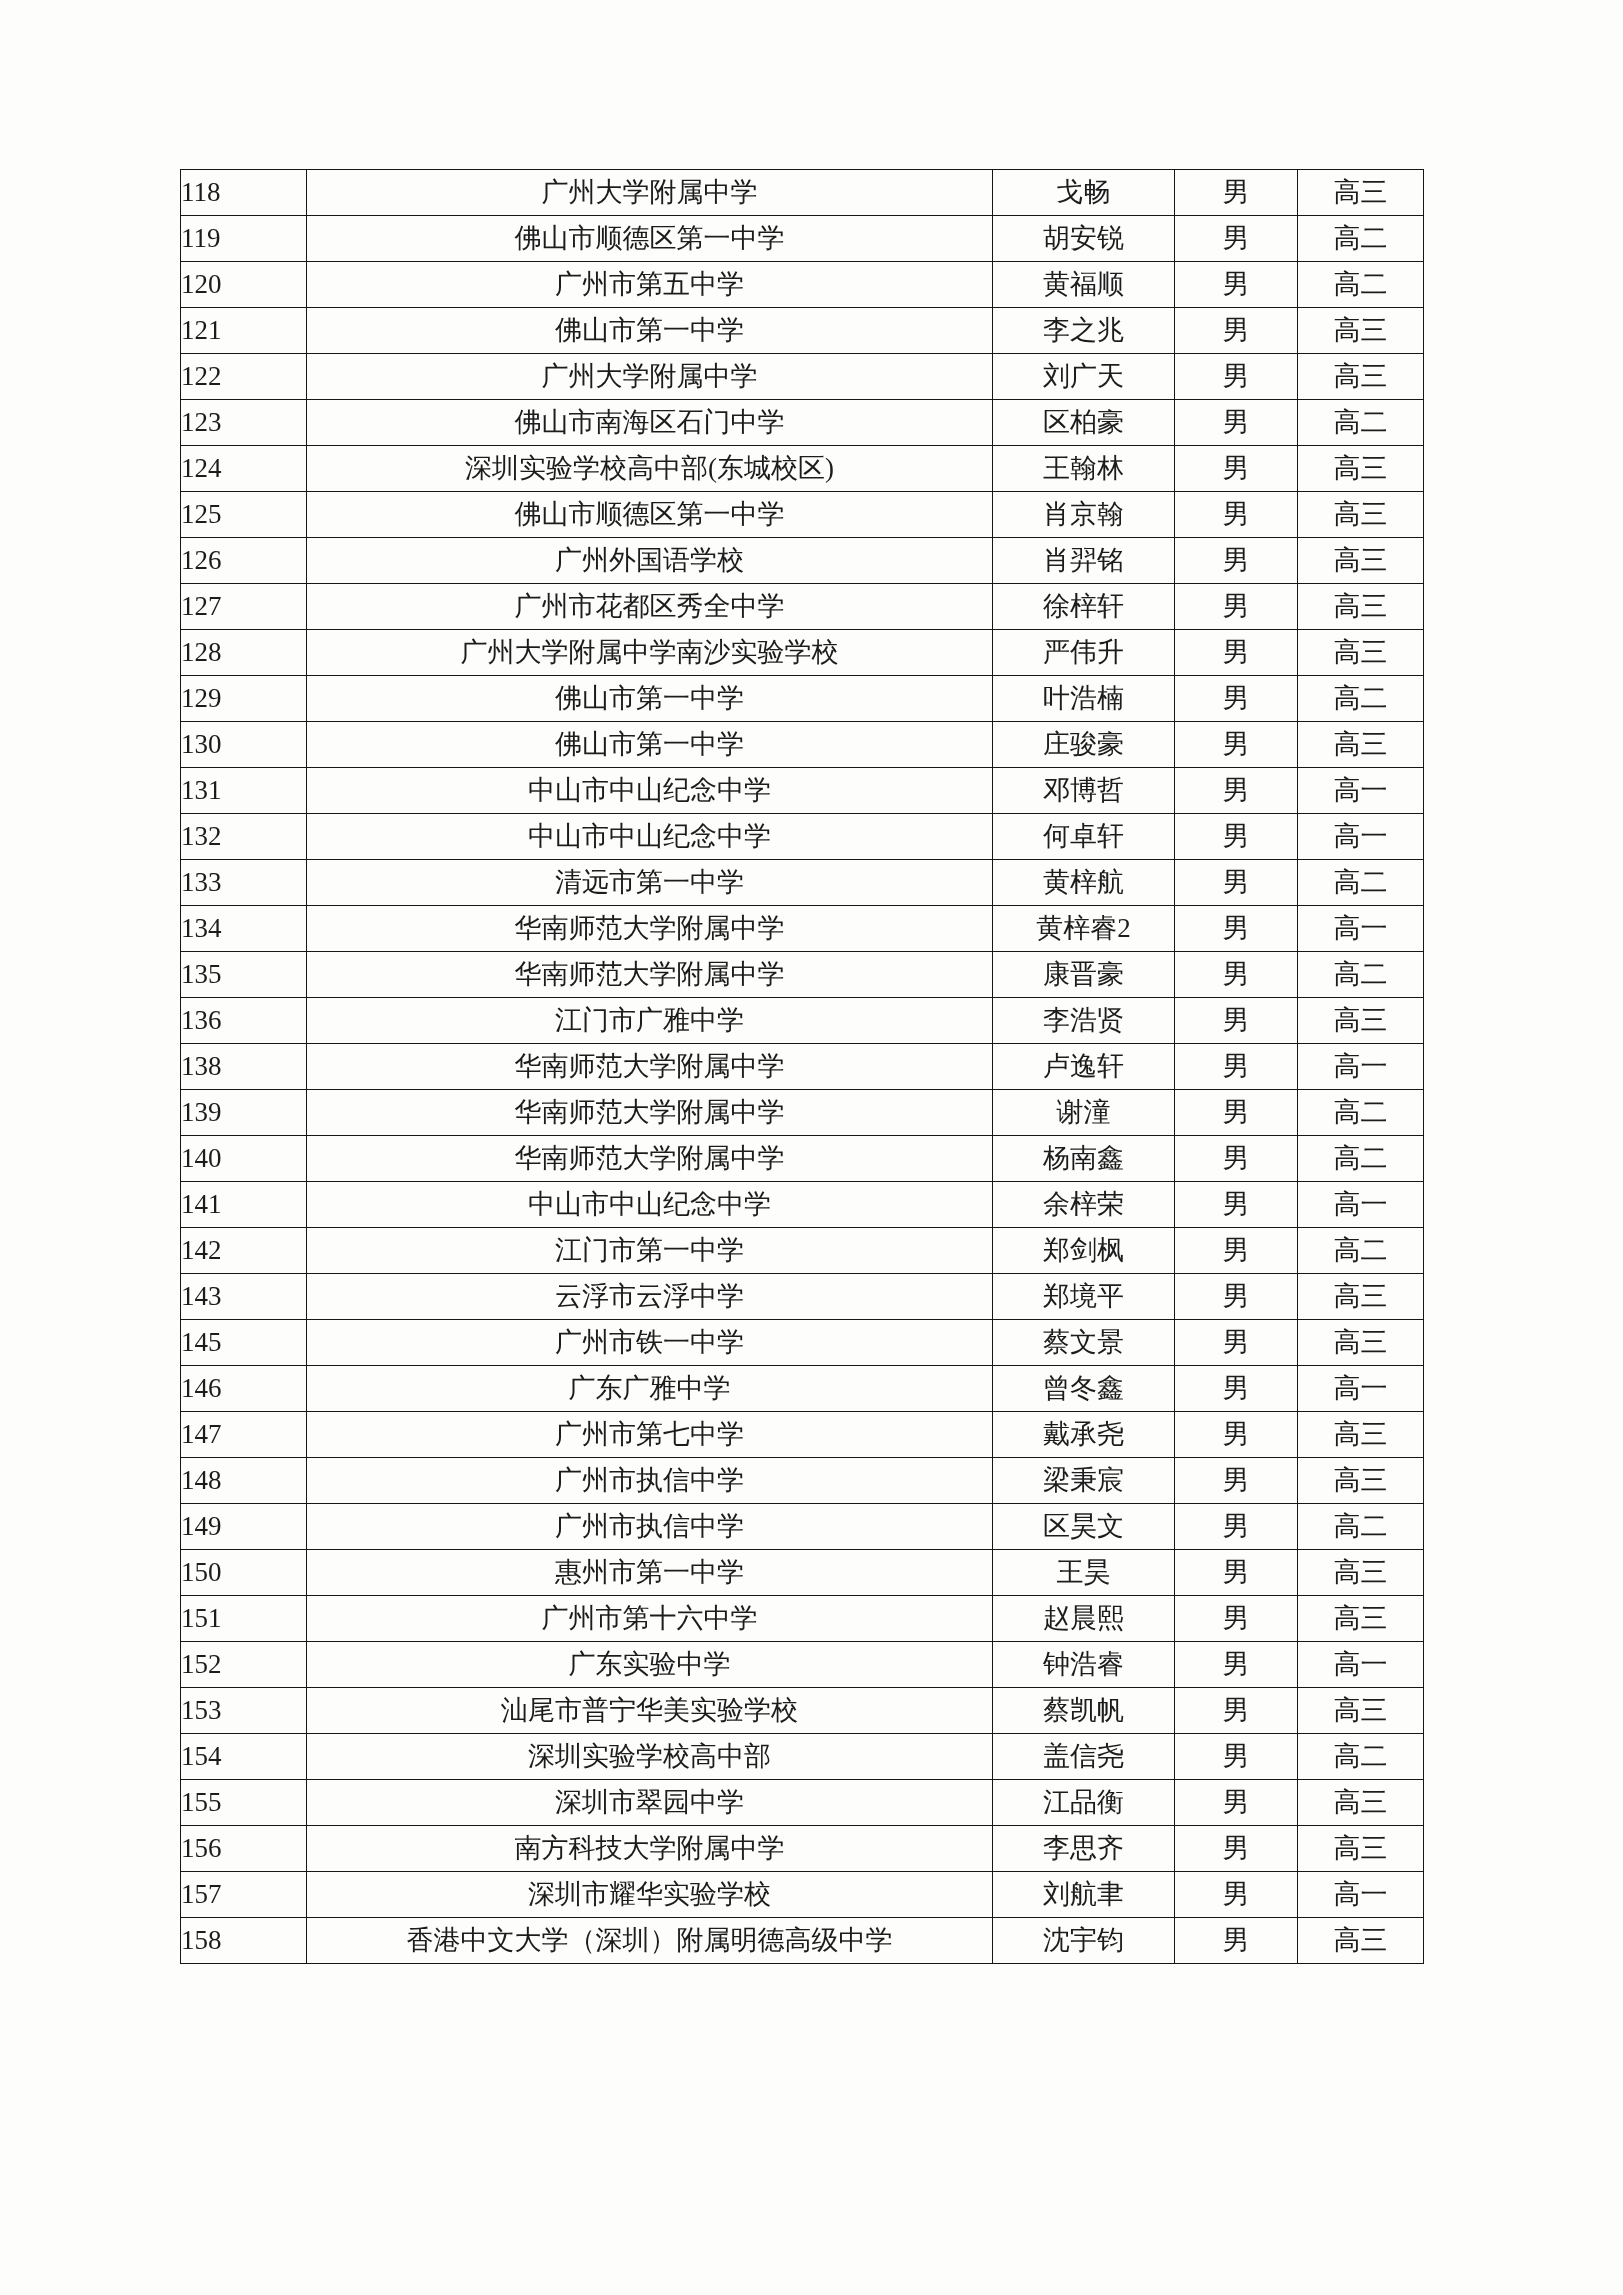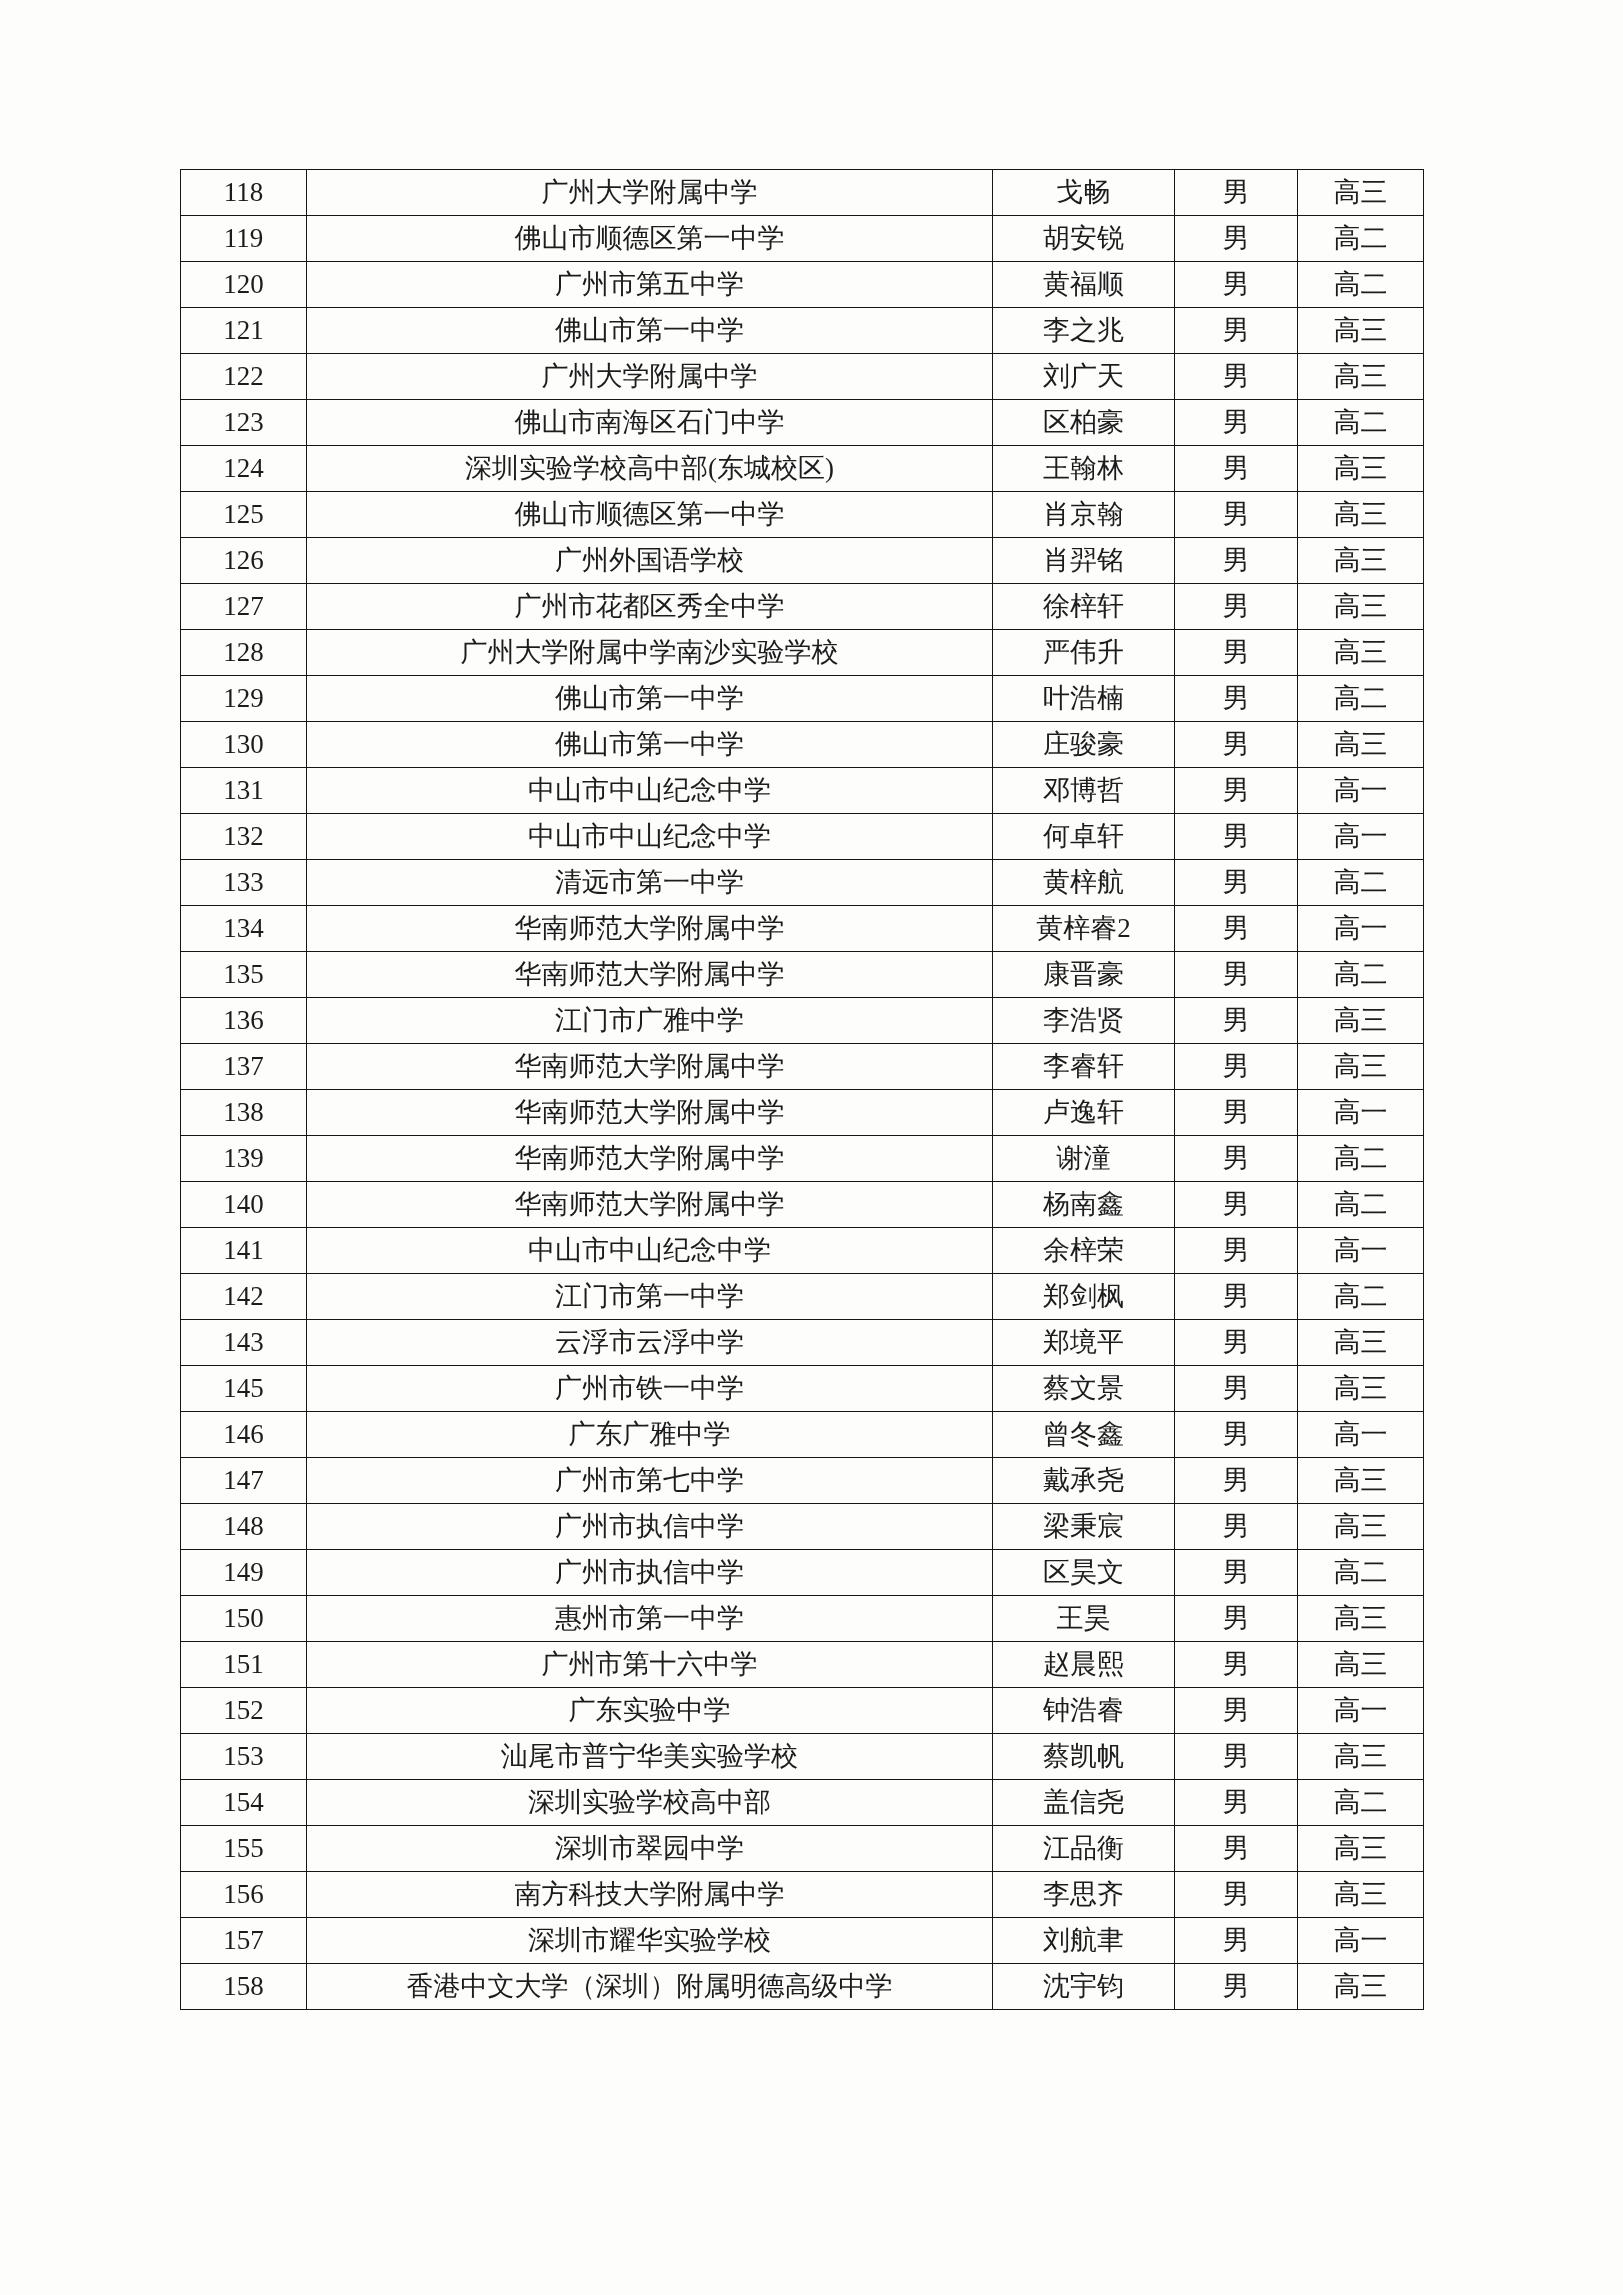--- a/index.html
+++ b/index.html
@@ -30,21 +30,21 @@
   table.roster td {
     border: 1.5px solid #161616;
     height: 45px;
     font-size: 27px;
     line-height: 1.1;
     padding: 0;
     overflow: hidden;
     white-space: nowrap;
     vertical-align: middle;
   }
-  td.cell-no     { text-align: center; }
+  td.cell-no     { text-align: left; }
   td.cell-school { text-align: center; padding-left: 6.9px; }
   td.cell-name   { text-align: center; }
   td.cell-gender { text-align: center; }
   td.cell-grade  { text-align: center; }
   col.c-no     { width: 126px; }
   col.c-school { width: 686px; }
   col.c-name   { width: 182px; }
   col.c-gender { width: 123px; }
   col.c-grade  { width: 126px; }
 </style>
@@ -188,27 +188,20 @@
           <td class="cell-grade">高二</td>
         </tr>
         <tr>
           <td class="cell-no">136</td>
           <td class="cell-school">江门市广雅中学</td>
           <td class="cell-name">李浩贤</td>
           <td class="cell-gender">男</td>
           <td class="cell-grade">高三</td>
         </tr>
         <tr>
-          <td class="cell-no">137</td>
-          <td class="cell-school">华南师范大学附属中学</td>
-          <td class="cell-name">李睿轩</td>
-          <td class="cell-gender">男</td>
-          <td class="cell-grade">高三</td>
-        </tr>
-        <tr>
           <td class="cell-no">138</td>
           <td class="cell-school">华南师范大学附属中学</td>
           <td class="cell-name">卢逸轩</td>
           <td class="cell-gender">男</td>
           <td class="cell-grade">高一</td>
         </tr>
         <tr>
           <td class="cell-no">139</td>
           <td class="cell-school">华南师范大学附属中学</td>
           <td class="cell-name">谢潼</td>

